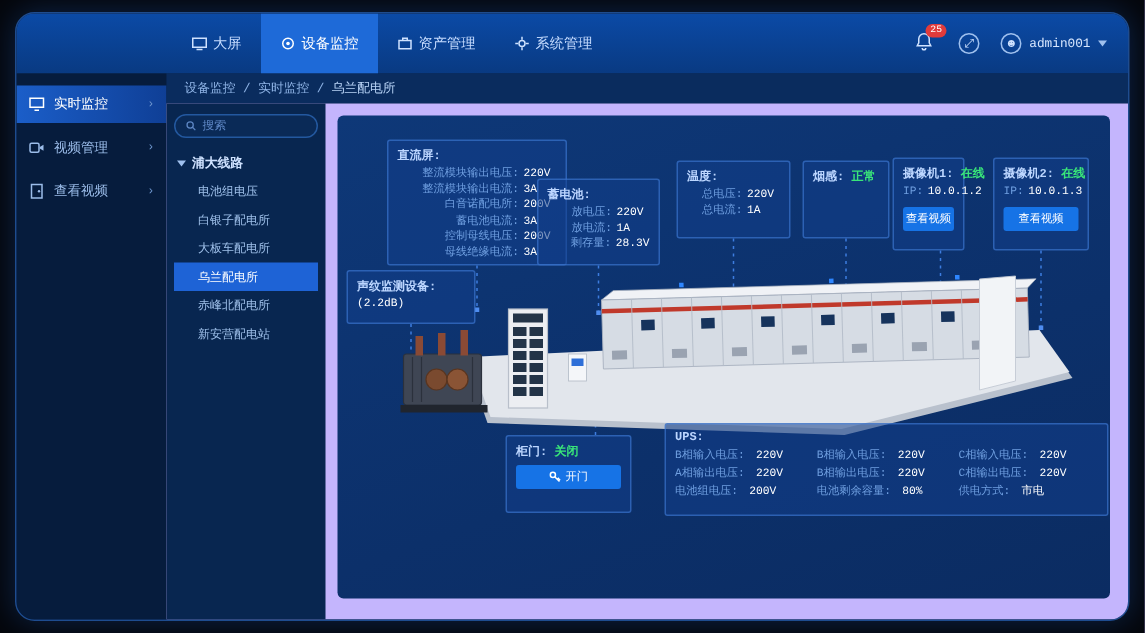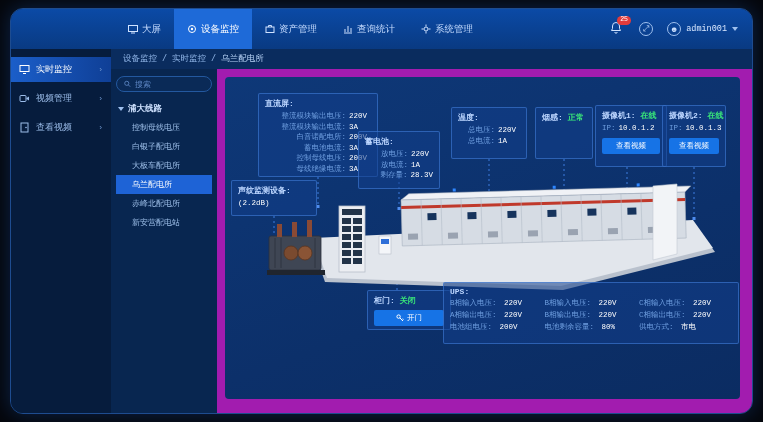--- a/index.html
+++ b/index.html
@@ -38,21 +38,21 @@
   .side-ico { width:11px; height:11px; flex:0 0 11px; }
   .side-label { flex:1; }
   .chev { color:#6f97cf; font-size:8px; }
 
   .right { flex:1; display:flex; flex-direction:column; min-width:0; }
   .crumbbar { height:20px; flex:0 0 20px; background:#0a2c5e; display:flex; align-items:center;
     padding:0 12px; font-size:8.5px; color:#8fb4e6; gap:5px; }
   .crumb { cursor:pointer; }
   .crumb.cur { color:#b9d4f7; }
 
-  .content { flex:1; display:flex; min-height:0; background:#a21caf; }
+  .content { flex:1; display:flex; min-height:0; background:#c4b5fd; }
   .tree { width:106px; flex:0 0 106px; background:#082650; padding:7px 5px; }
   .search { display:flex; align-items:center; gap:4px; background:#0a2a57; border:1px solid #23589f;
     border-radius:9px; height:16px; padding:0 7px; margin-bottom:8px; }
   .search input { background:transparent; border:none; outline:none; color:#cfe2ff;
     font-size:8px; width:100%; font-family:inherit; }
   .search input::placeholder { color:#5d86c4; }
   .tree-group { display:flex; align-items:center; gap:4px; font-size:8.5px; color:#cfe2ff;
     font-weight:bold; padding:3px 2px; cursor:pointer; }
   .tcaret { width:0; height:0; border-left:3.5px solid transparent; border-right:3.5px solid transparent;
     border-top:4px solid #9fc0ee; }
@@ -70,27 +70,27 @@
   .ptitle { font-size:8px; font-weight:bold; color:#bcd6ff; margin-bottom:2px; white-space:nowrap; }
   .prow { display:flex; font-size:7.5px; line-height:10.5px; white-space:nowrap; }
   .plabel { color:#6f9fe0; text-align:right; flex:1; }
   .pval { color:#fff; margin-left:3px; min-width:22px; }
   .status-ok { color:#39e579; font-weight:bold; }
   .btn { background:#1673e6; color:#fff; border:none; border-radius:2px; font-size:7.5px;
     padding:3px 0; width:100%; cursor:pointer; margin-top:4px; font-family:inherit;
     display:flex; align-items:center; justify-content:center; gap:3px; }
 
   .p-dc   { left:33px;  top:16px;  width:120px; height:84px; }
-  .p-batt { left:133px; top:42px;  width:82px;  height:58px;margin-top:12px; }
+  .p-batt { left:133px; top:42px;  width:82px;  height:58px; }
   .p-temp { left:226px; top:30px;  width:76px;  height:52px; }
   .p-smoke{ left:310px; top:30px;  width:58px;  height:52px; }
-  .p-cam1 { left:370px; top:28px;  width:72px;  height:62px; }
+  .p-cam1 { left:370px; top:28px;  width:48px;  height:62px; }
   .p-cam2 { left:437px; top:28px;  width:64px;  height:62px; }
   .p-noise{ left:6px;   top:103px; width:86px;  height:36px; }
-  .p-door { left:142px; top:213px; width:84px;  height:40px; }
+  .p-door { left:112px; top:213px; width:84px;  height:52px; }
   .p-ups  { left:218px; top:205px; width:296px; height:62px; }
 
   .ups-grid { display:grid; grid-template-columns:1fr 1fr 1.05fr; row-gap:2px; column-gap:6px; }
   .ups-cell { font-size:7.5px; white-space:nowrap; }
   .ups-cell .plabel { display:inline; }
   .ups-cell .pval { display:inline; }
 
   .connectors, .scene { position:absolute; pointer-events:none; }
   .connectors { left:0; top:0; width:517px; height:324px; }
   .scene { left:28px; top:93px; width:464px; height:128px; }
@@ -115,26 +115,20 @@
             <circle cx="5" cy="5" r="1.2" fill="#fff"></circle>
           </svg>
         <span>设备监控</span>
       </div>
       <div class="nav-item">
         <svg class="nav-ico" viewBox="0 0 10 10">
             <rect x="1" y="3" width="8" height="5.5" fill="none" stroke="#cfe2ff" stroke-width="1"></rect>
             <path d="M3.5 3V1.5h3V3" fill="none" stroke="#cfe2ff" stroke-width="1"></path>
           </svg>
         <span>资产管理</span>
-      </div>
-      <div class="nav-item">
-        <svg class="nav-ico" viewBox="0 0 10 10">
-            <path d="M1 9h8M2 8V5M5 8V2M8 8V4" stroke="#cfe2ff" stroke-width="1" fill="none"></path>
-          </svg>
-        <span>查询统计</span>
       </div>
       <div class="nav-item">
         <svg class="nav-ico" viewBox="0 0 10 10">
             <circle cx="5" cy="5" r="2" fill="none" stroke="#cfe2ff" stroke-width="1"></circle>
             <path d="M5 0.5v2M5 7.5v2M0.5 5h2M7.5 5h2" stroke="#cfe2ff" stroke-width="1"></path>
           </svg>
         <span>系统管理</span>
       </div>
     </div>
     <div class="top-right">
@@ -200,21 +194,21 @@
             <svg width="8" height="8" viewBox="0 0 8 8">
                 <circle cx="3.2" cy="3.2" r="2.4" fill="none" stroke="#5d86c4" stroke-width="1"></circle>
                 <path d="M5 5 7.2 7.2" stroke="#5d86c4" stroke-width="1"></path>
               </svg>
             <input placeholder="搜索" style="">
           </div>
           <div class="tree-group">
             <span class="tcaret"></span>
             <span>浦大线路</span>
           </div>
-          <div class="tree-item">控制母线电压</div>
+          <div class="tree-item">电池组电压</div>
           <div class="tree-item">白银子配电所</div>
           <div class="tree-item">大板车配电所</div>
           <div class="tree-item sel">乌兰配电所</div>
           <div class="tree-item">赤峰北配电所</div>
           <div class="tree-item">新安营配电站</div>
         </div>
 
         <div class="main">
 
           <svg class="connectors" viewBox="0 0 517 324">

